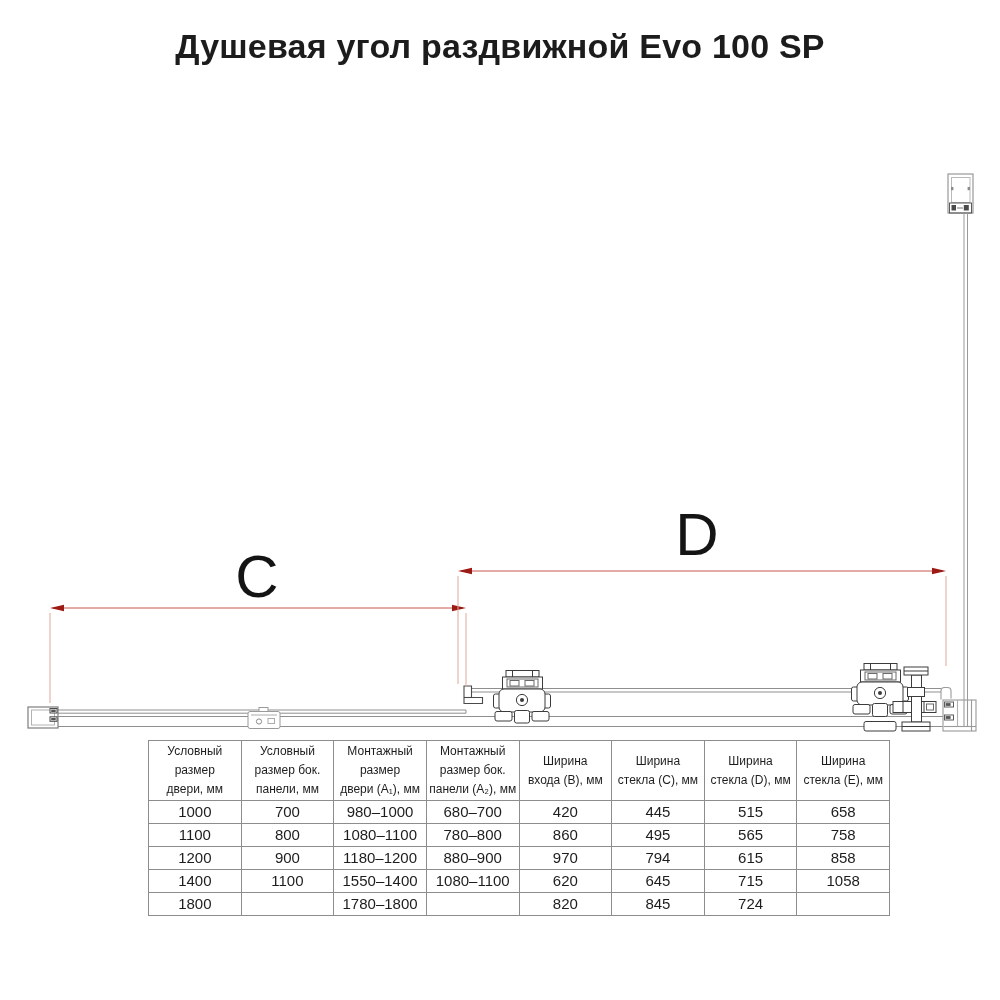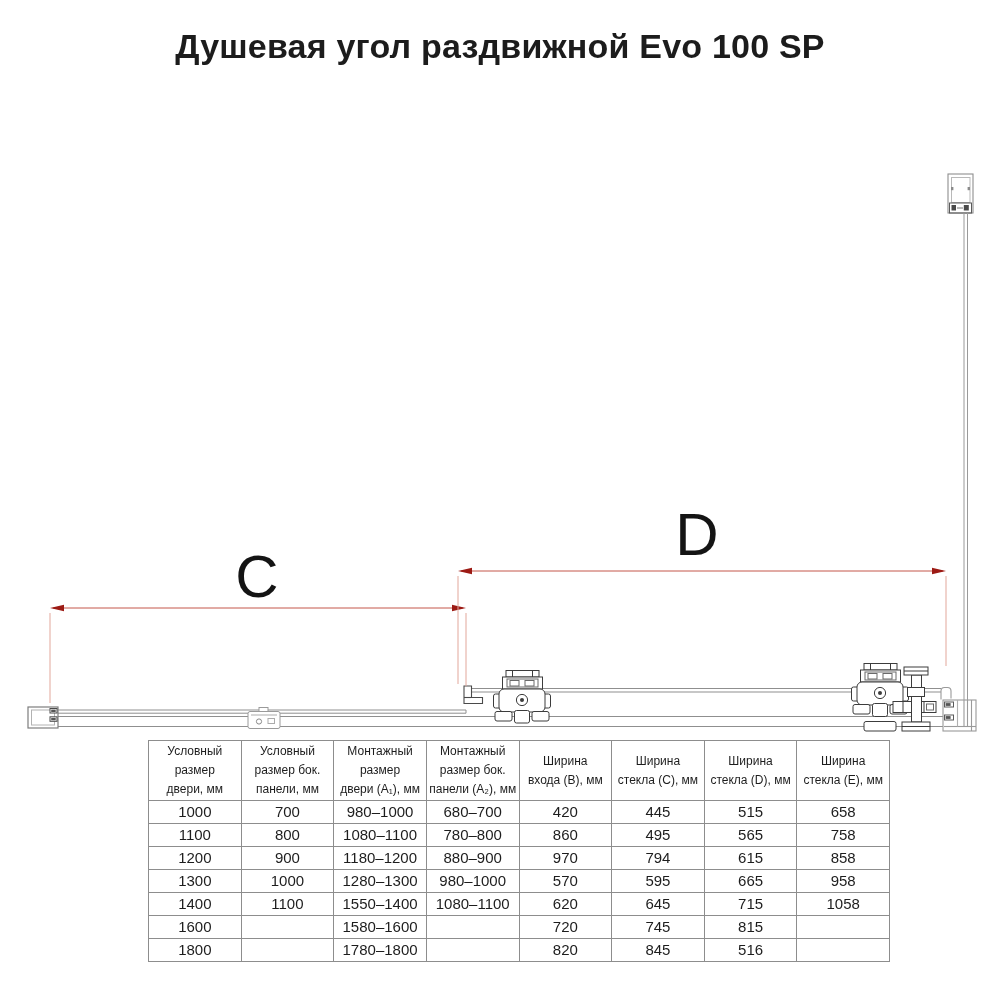--- a/index.html
+++ b/index.html
@@ -229,53 +229,33 @@
         <td>1200</td>
         <td>900</td>
         <td>1180–1200</td>
         <td>880–900</td>
         <td>970</td>
         <td>794</td>
         <td>615</td>
         <td>858</td>
       </tr>
       <tr>
-        <td>1300</td>
-        <td>1000</td>
-        <td>1280–1300</td>
-        <td>980–1000</td>
-        <td>570</td>
-        <td>595</td>
-        <td>665</td>
-        <td>958</td>
-      </tr>
-      <tr>
         <td>1400</td>
         <td>1100</td>
         <td>1550–1400</td>
         <td>1080–1100</td>
         <td>620</td>
         <td>645</td>
         <td>715</td>
         <td>1058</td>
       </tr>
       <tr>
-        <td>1600</td>
-        <td></td>
-        <td>1580–1600</td>
-        <td></td>
-        <td>720</td>
-        <td>745</td>
-        <td>815</td>
-        <td></td>
-      </tr>
-      <tr>
         <td>1800</td>
         <td></td>
         <td>1780–1800</td>
         <td></td>
         <td>820</td>
         <td>845</td>
-        <td>516</td>
+        <td>724</td>
         <td></td>
       </tr>
     </tbody>
 </table>
 
 </body></html>

